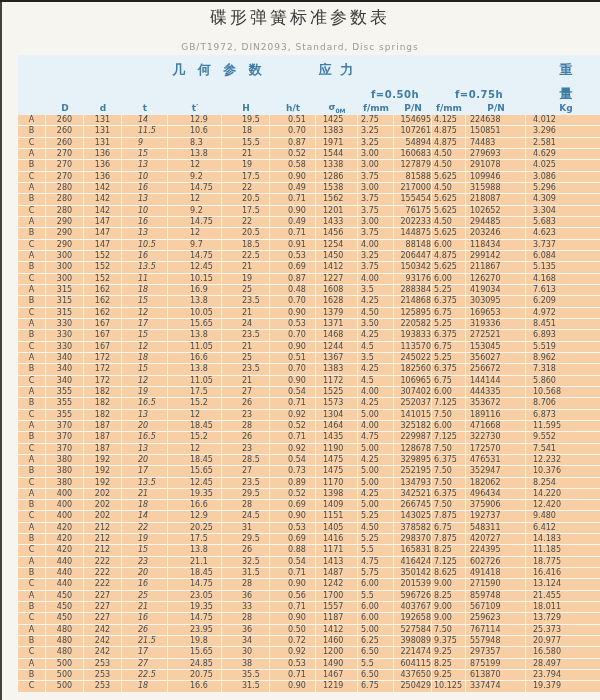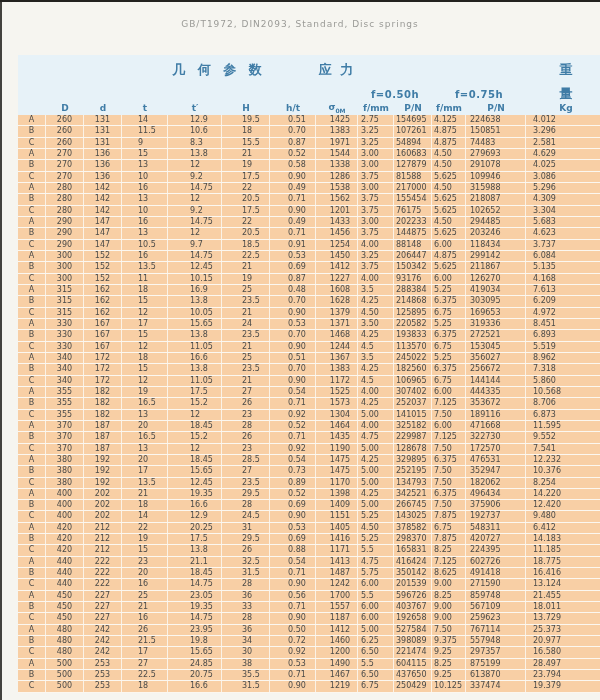--- a/index.html
+++ b/index.html
@@ -45,38 +45,39 @@
     color:#4b4b49;font-size:8px;
   }
   .td{
     border-right:1px solid rgba(252,248,241,.85);
     overflow:hidden;white-space:nowrap;
     box-sizing:border-box;
   }
   .td:last-child{border-right:none;}
   .c-type{text-align:center;}
   .c-D,.c-d{text-align:center;}
-  .c-t{padding-left:16px;}
+  .c-t{padding-left:16px;font-style:italic;}
   .c-t2{padding-left:22px;}
   .c-H{padding-left:20px;}
   .c-ht{padding-left:18px;}
-  .c-sigma{padding-left:7px;text-align:center;}
+  .c-sigma{padding-left:7px;}
   .c-f50{padding-left:3px;}
-  .c-p50{padding-left:2px;}
+  .c-p50{padding-left:2px;text-align:right;}
   .c-f75{padding-left:2px;}
   .c-p75{padding-left:4px;}
   .c-kg{padding-left:7px;}
 </style>
 </head>
 <body>
 
 <div class="scan-edge-top"></div>
 <div class="scan-edge-left"></div>
 
 <div class="titleblock">
+  <div class="title">碟形弹簧标准参数表</div>
   <div class="subtitle">GB/T1972, DIN2093, Standard, Disc springs</div>
 </div>
 
 <div class="table">
   <div class="thead">
     <div class="hrow hrow1">
       <div style="grid-column:1/4"></div>
       <div class="group" style="grid-column:4/8">几 何 参 数</div>
       <div class="group" style="grid-column:8/9;letter-spacing:2px">应 力</div>
       <div class="group" style="grid-column:13/14;letter-spacing:0">重</div>

